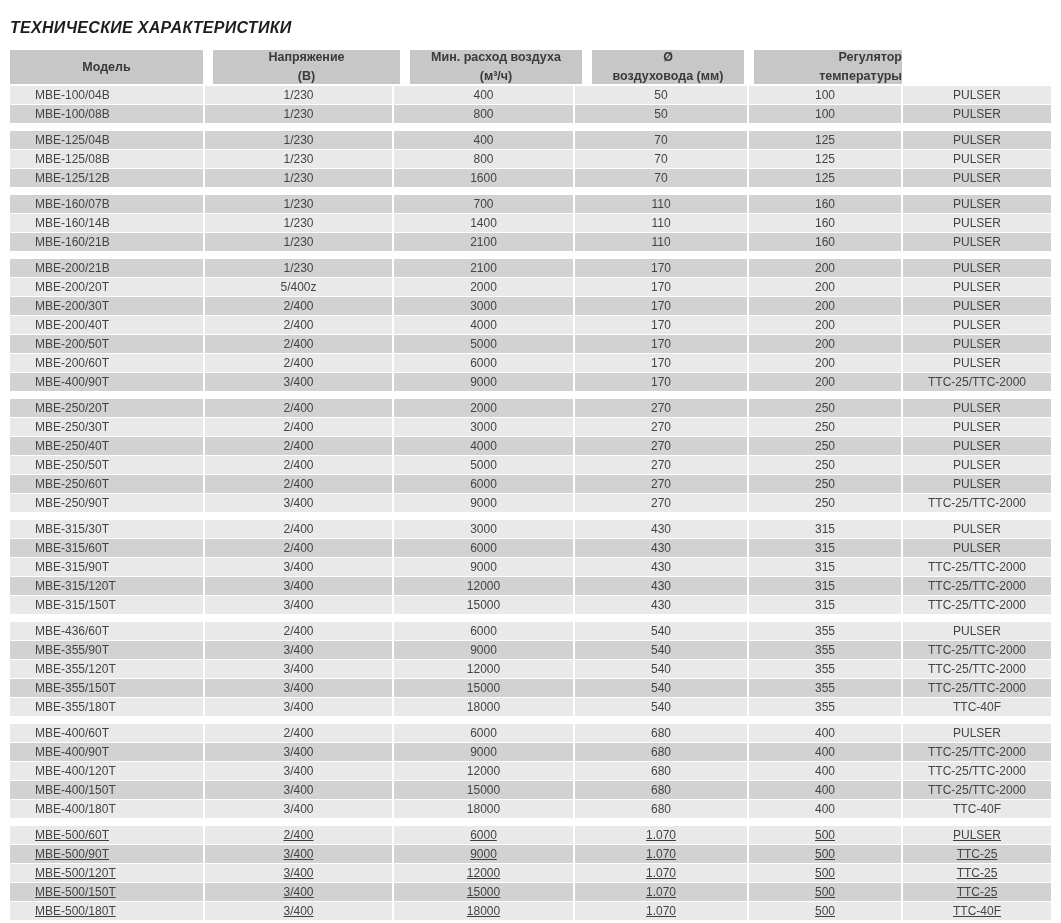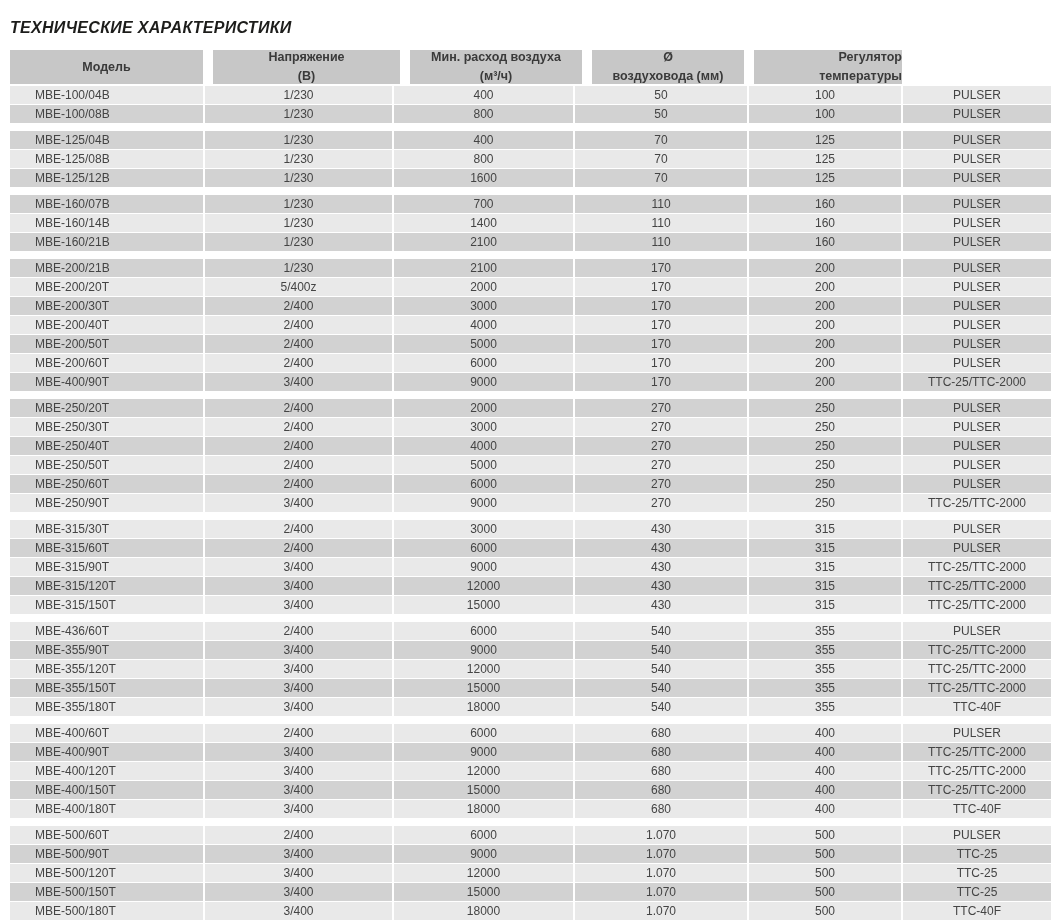--- a/index.html
+++ b/index.html
@@ -48,21 +48,21 @@
     box-sizing: border-box;
   }
   .col0 { width: 193px; }
   .col1 { width: 187px; text-align: right; }
   .col2 { width: 179px; }
   .col3 { width: 172px; }
   .col4 { width: 152px; }
   .col5 { width: 148px; align-items: flex-end; }
 
   .row-group { margin-bottom: 8px; }
-  .row-group:last-child { margin-bottom: 0; }
+  .row-group:last-child { margin-bottom: 0; text-decoration: underline; }
   .row {
     display: flex;
     gap: 2px;
     height: 18px;
   }
   .row-group .row:not(:last-child) { margin-bottom: 1px; }
   .cell {
     display: flex;
     align-items: center;
     justify-content: center;

